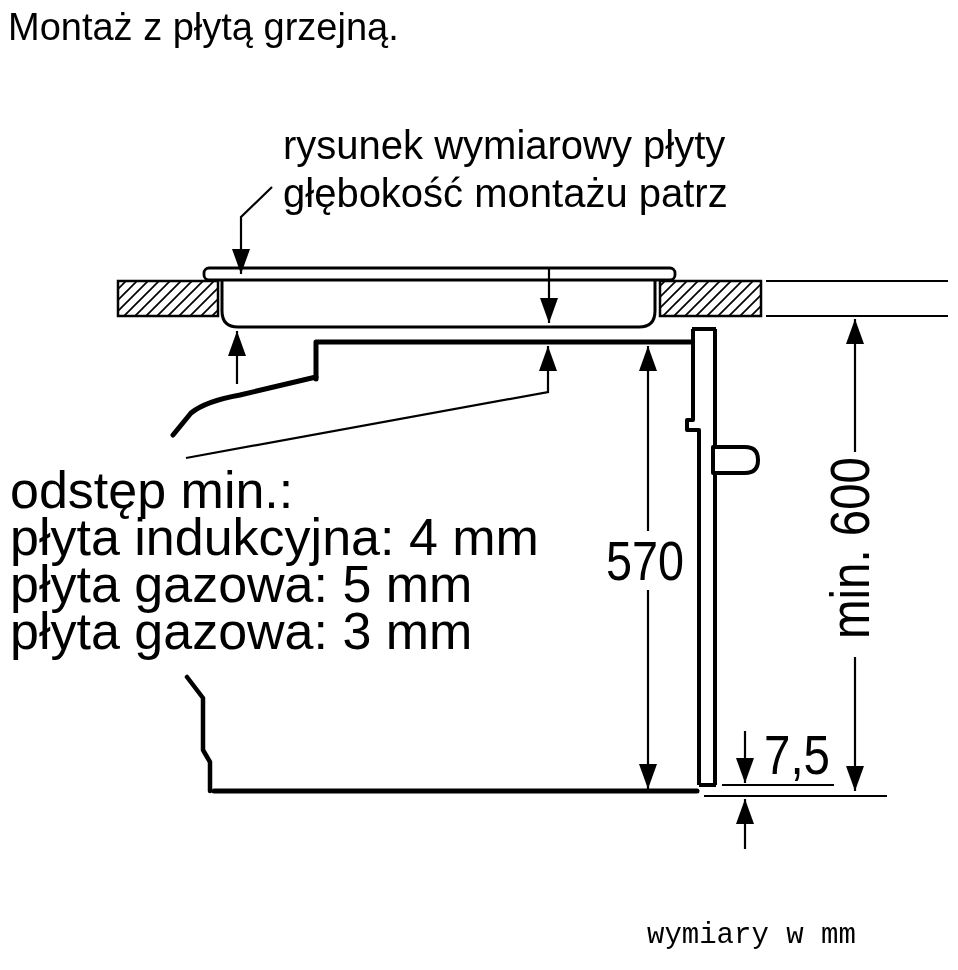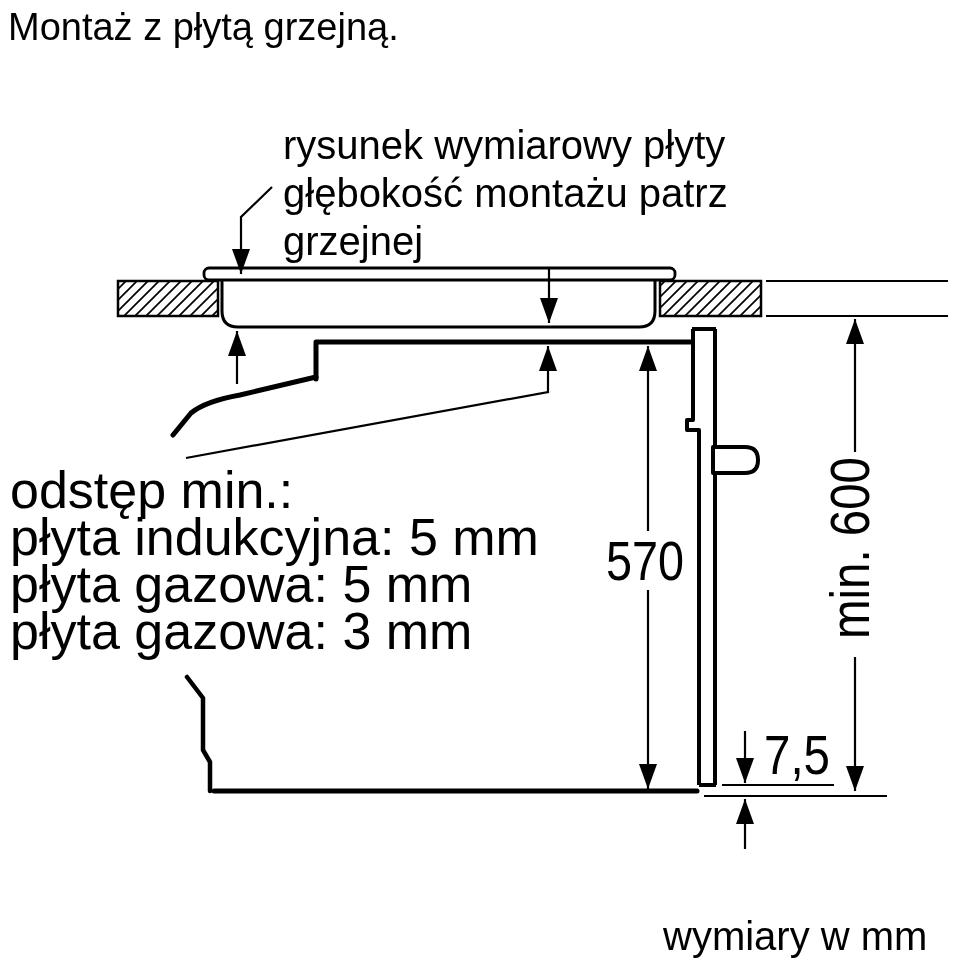--- a/index.html
+++ b/index.html
@@ -17,45 +17,44 @@
   }
   .annotation{
     position:absolute;left:283px;top:121px;
     font-size:40px;line-height:48px;
   }
   .clearance{
     position:absolute;left:10px;top:467px;
     font-size:52px;line-height:47px;
   }
   .units{
-    position:absolute;left:663px;top:914px;
-    font-size:40px;line-height:44px;
+    position:absolute;left:647px;top:914px;
+    font-size:29px;line-height:44px;font-family:Liberation Mono, monospace;
   }
   svg.draw{position:absolute;left:0;top:0;}
   svg.draw .dim{
     font-family:"Liberation Sans", sans-serif;
     font-size:56px;fill:#000;
   }
 </style>
 </head>
 <body>
 
 <div class="page">
 
   <div class="title">Montaż z płytą grzejną.</div>
 
   <div class="annotation">
     <div>rysunek wymiarowy płyty</div>
     <div>głębokość montażu patrz</div>
-    <div>grzejnej</div>
   </div>
 
   <div class="clearance">
     <div>odstęp min.:</div>
-    <div>płyta indukcyjna: 5 mm</div>
+    <div>płyta indukcyjna: 4 mm</div>
     <div>płyta gazowa: 5 mm</div>
     <div>płyta gazowa: 3 mm</div>
   </div>
 
   <div class="units">wymiary w mm</div>
 
   <svg class="draw" width="958" height="970" viewBox="0 0 958 970">
     <defs>
       <pattern id="hatch" width="11" height="11" patternUnits="userSpaceOnUse">
         <path d="M-2.75,2.75 L2.75,-2.75 M0,11 L11,0 M8.25,13.75 L13.75,8.25" stroke="#000" stroke-width="1.7" fill="none"></path>

